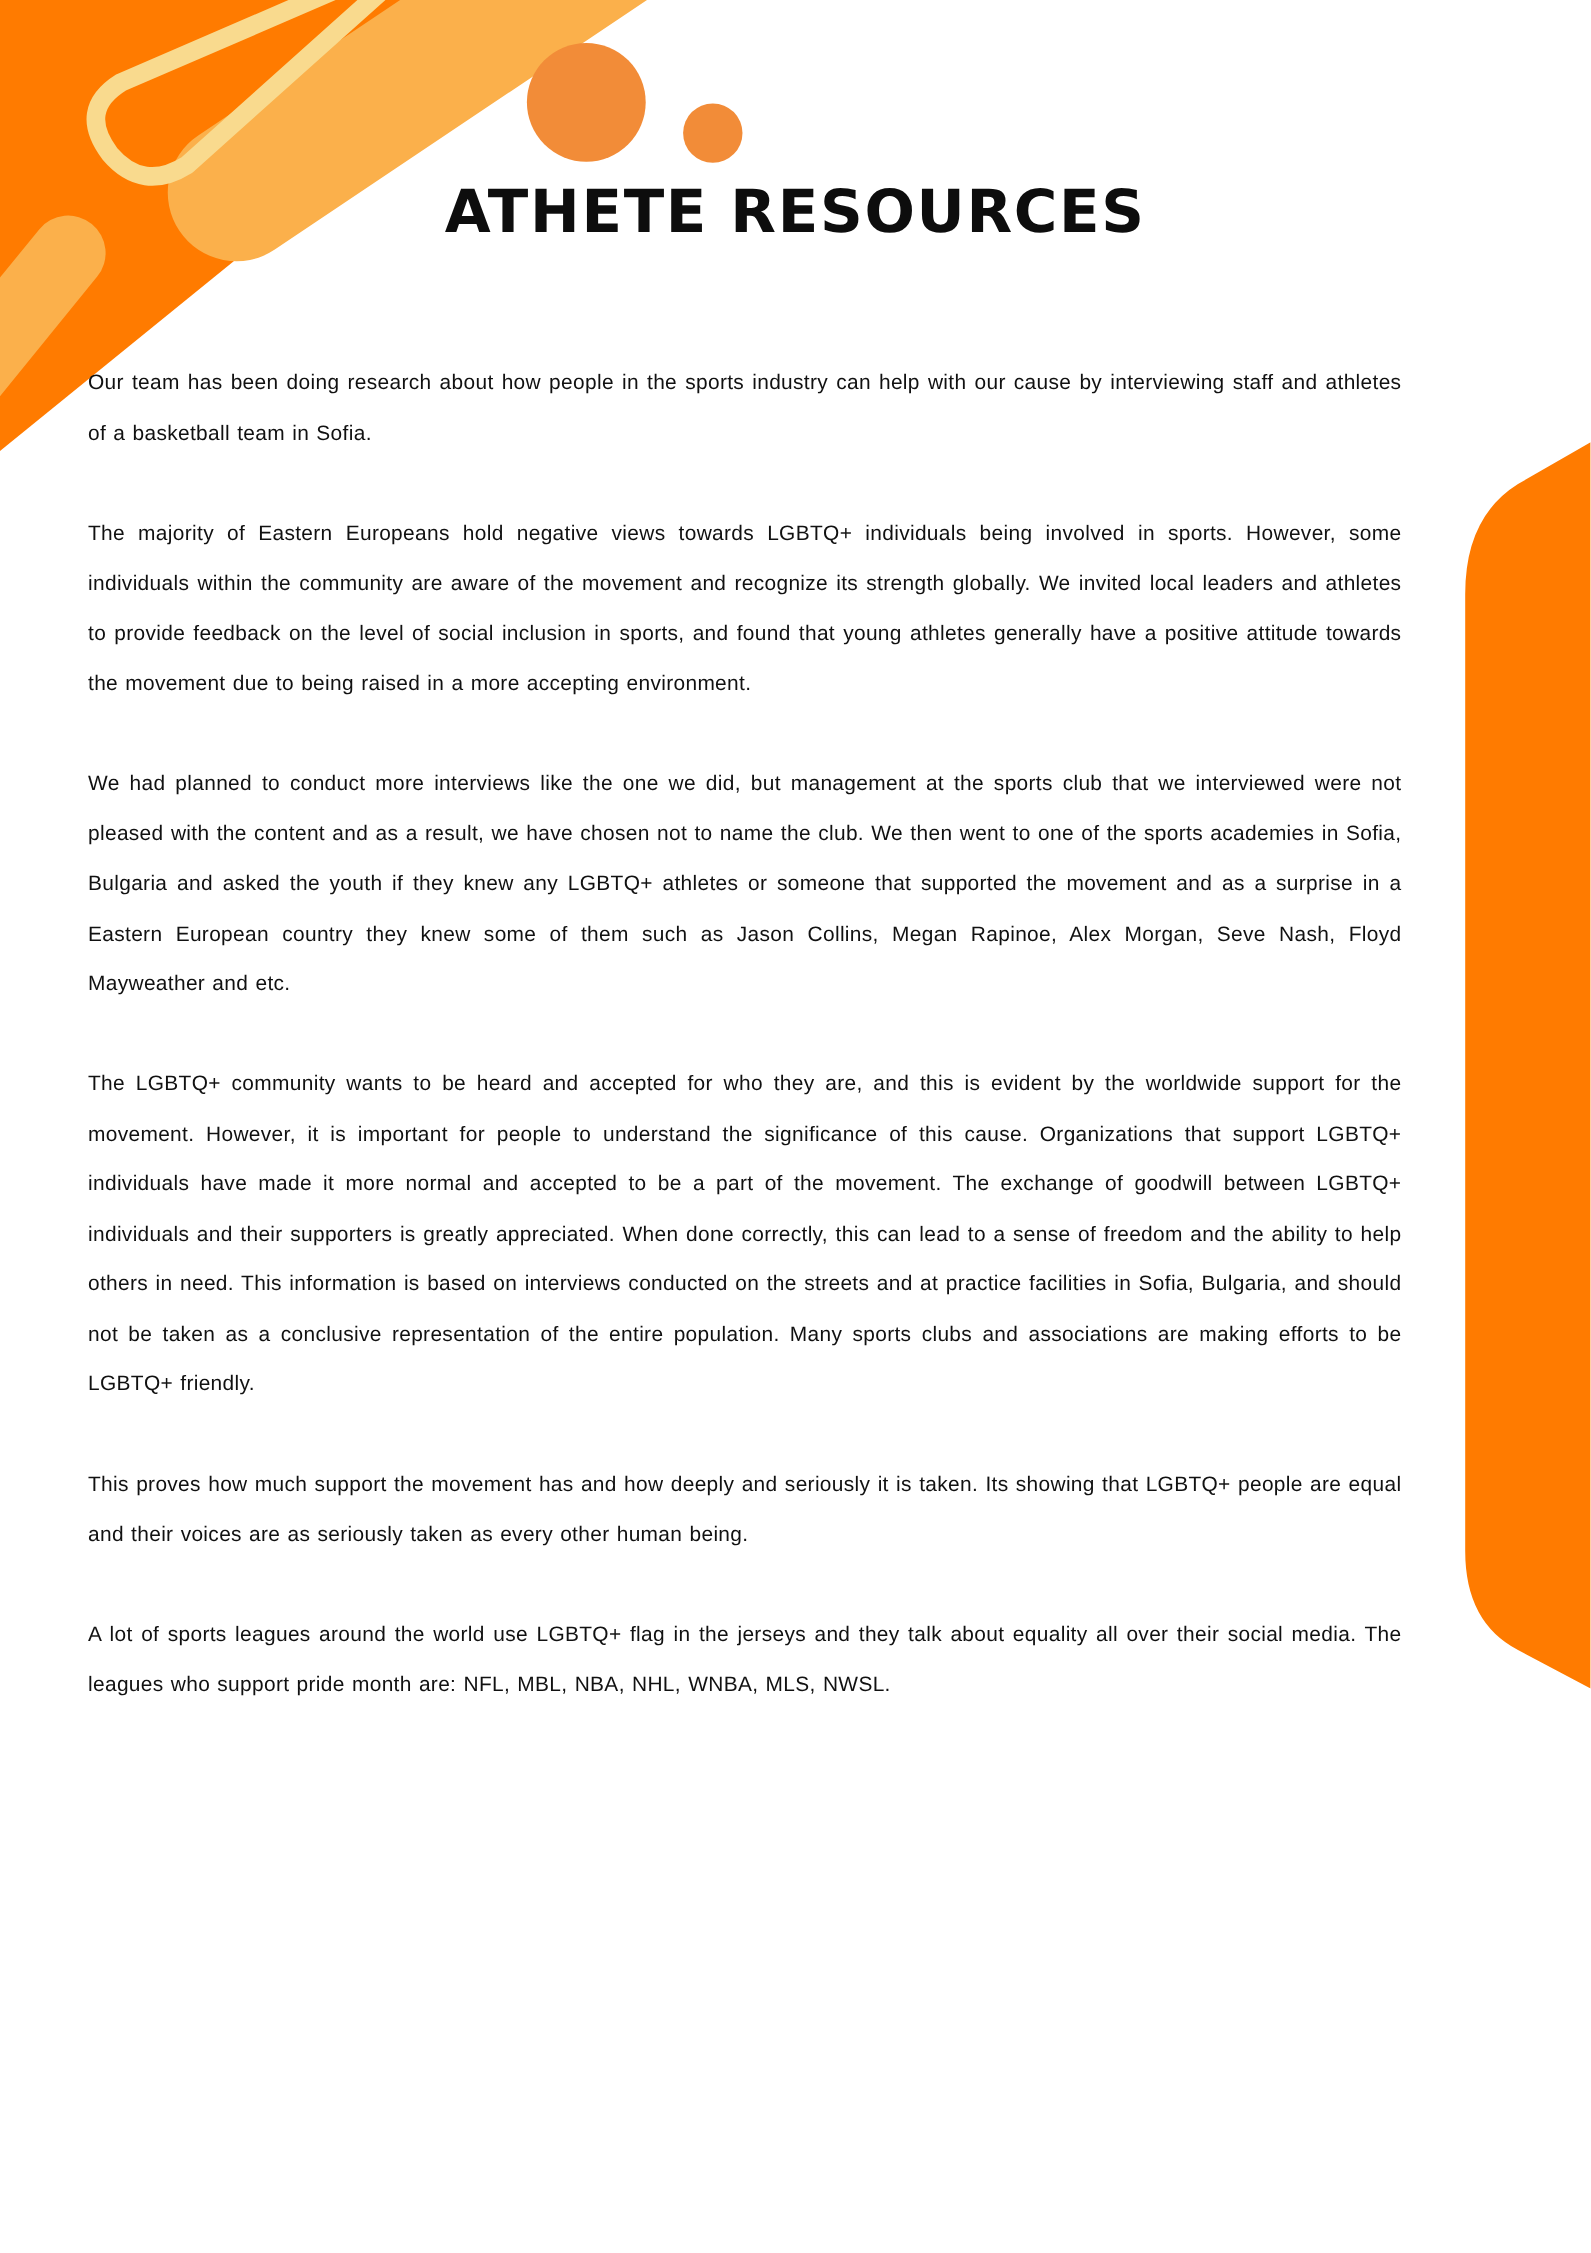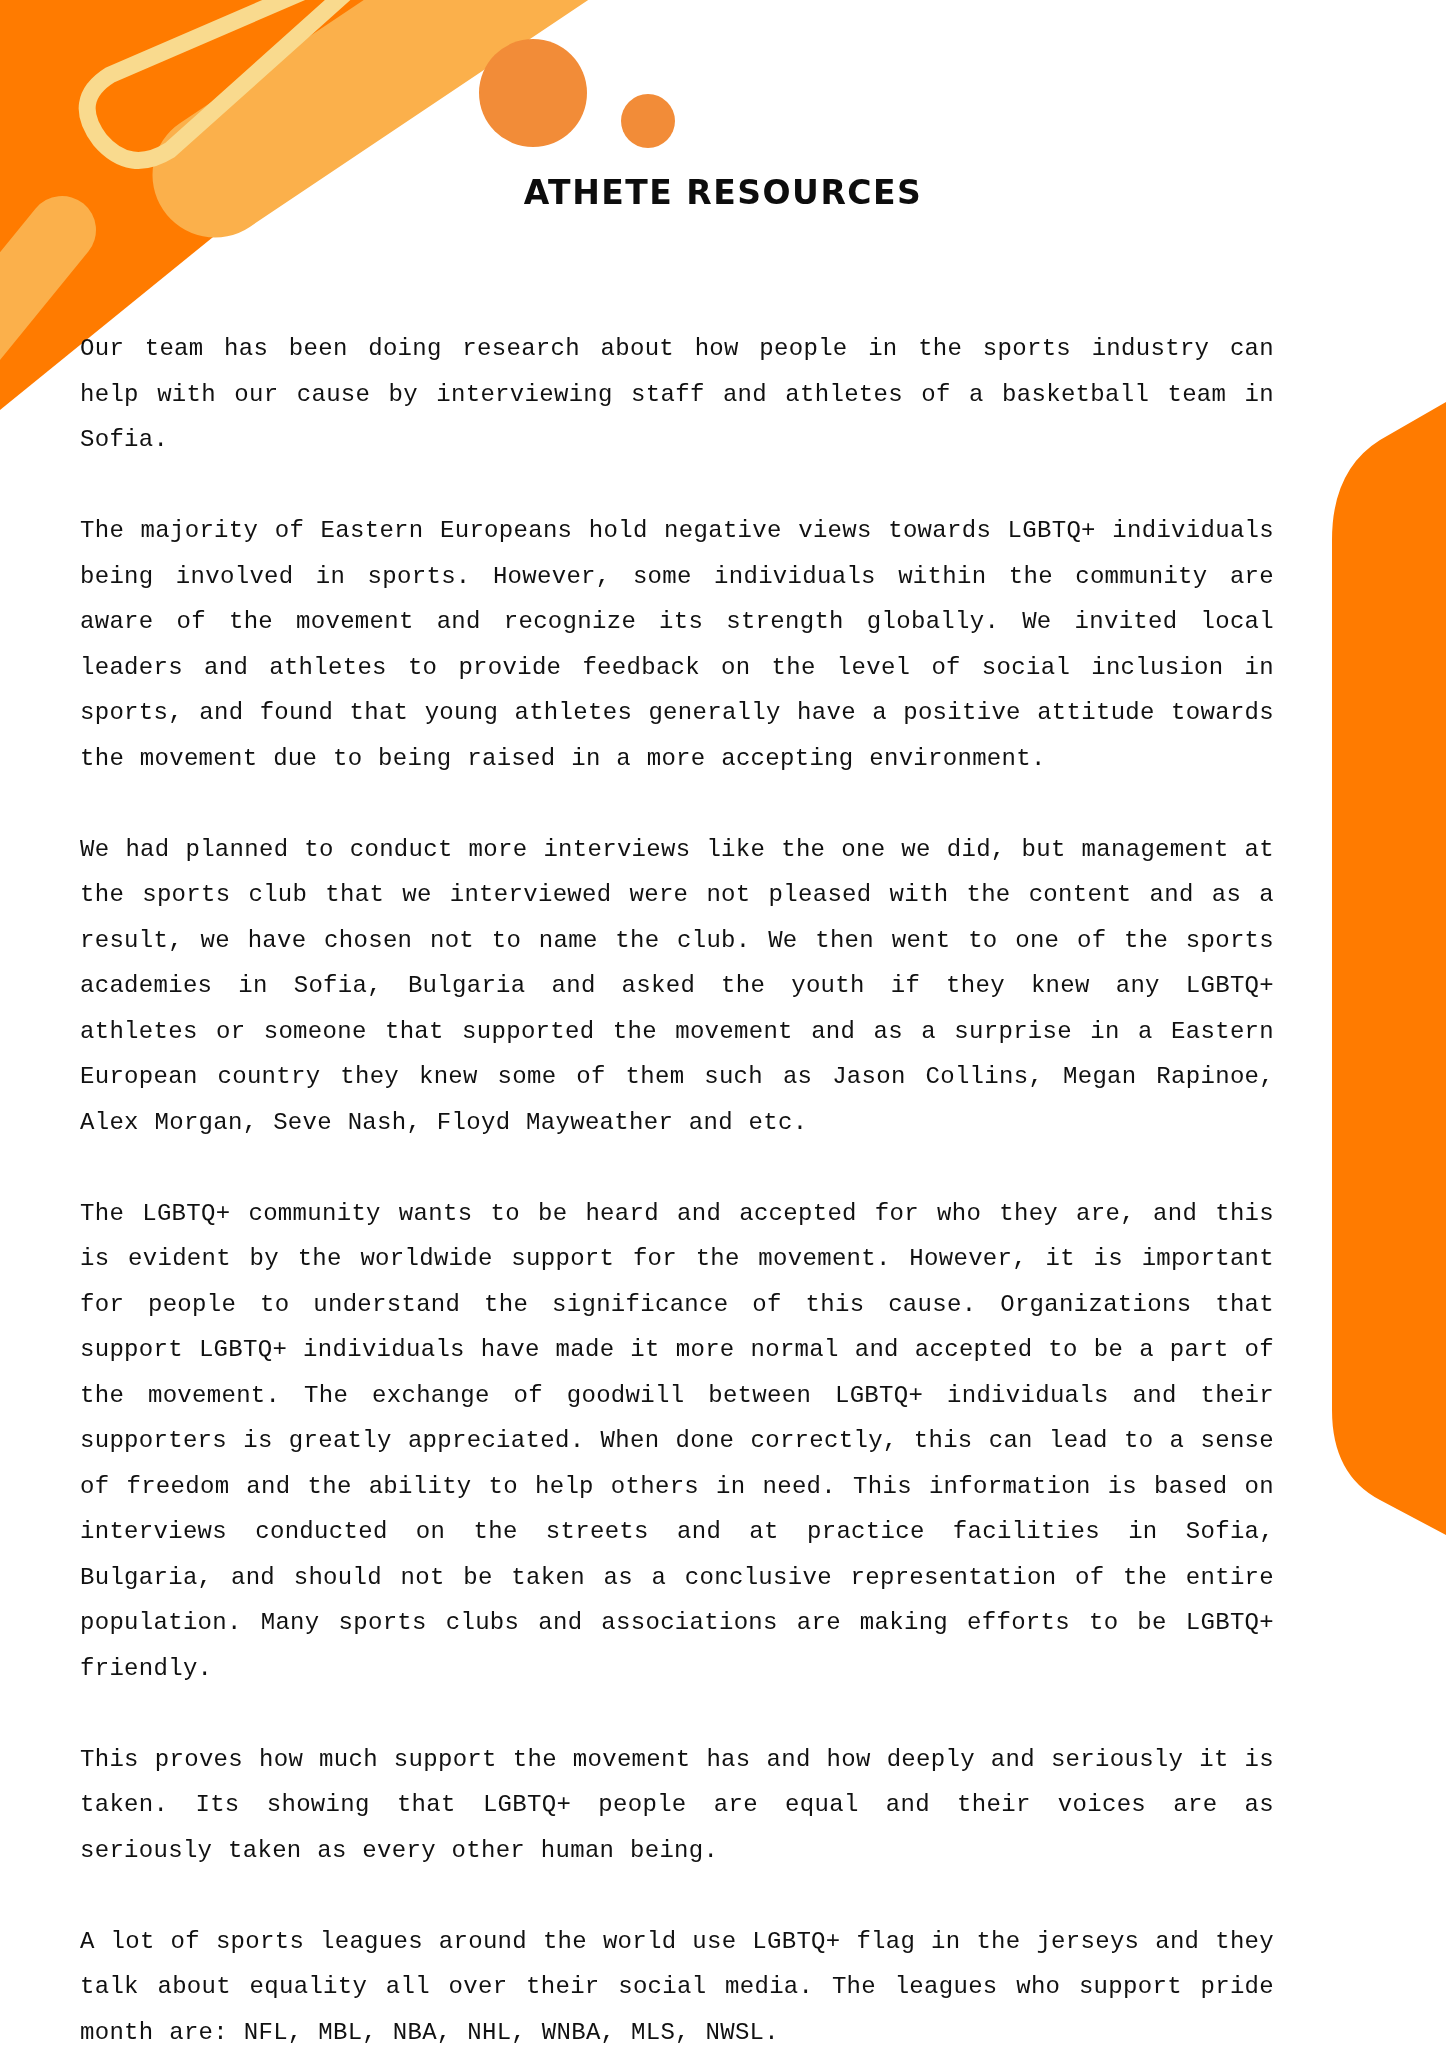--- a/index.html
+++ b/index.html
@@ -22,43 +22,42 @@
       pointer-events: none;
     }
     .title {
       position: absolute;
       left: 0;
       width: 1446px;
       top: 160px;
       text-align: center;
       font-family: "DejaVu Sans", "Liberation Sans", sans-serif;
       font-weight: bold;
-      font-size: 33px;
+      font-size: 54px;
       line-height: 66px;
       letter-spacing: 1.5px;
       color: #0d0d0d;
       margin: 0;
     }
     .title span { display: block; }
     .content {
       position: absolute;
       left: 80px;
       top: 326px;
       width: 1194px;
     }
     .para {
       margin: 0 0 45.5px 0;
-      font-size: 24px;
+      font-size: 19px;
       line-height: 45.5px;
       text-align: justify;
       text-align-last: left;
       letter-spacing: 0.3px;
       word-spacing: 1px;
       color: #111111;
-      font-family: Liberation Mono, monospace;
     }
   </style>
 </head>
 <body>
 
 <svg class="deco" width="720" height="440" viewBox="0 0 720 440" xmlns="http://www.w3.org/2000/svg">
 
   <polygon points="0,0 505,0 0,410" fill="#FF7B00"></polygon>
 
   <line x1="62" y1="230" x2="-60" y2="380" stroke="#FBB04B" stroke-width="68" stroke-linecap="round"></line>

